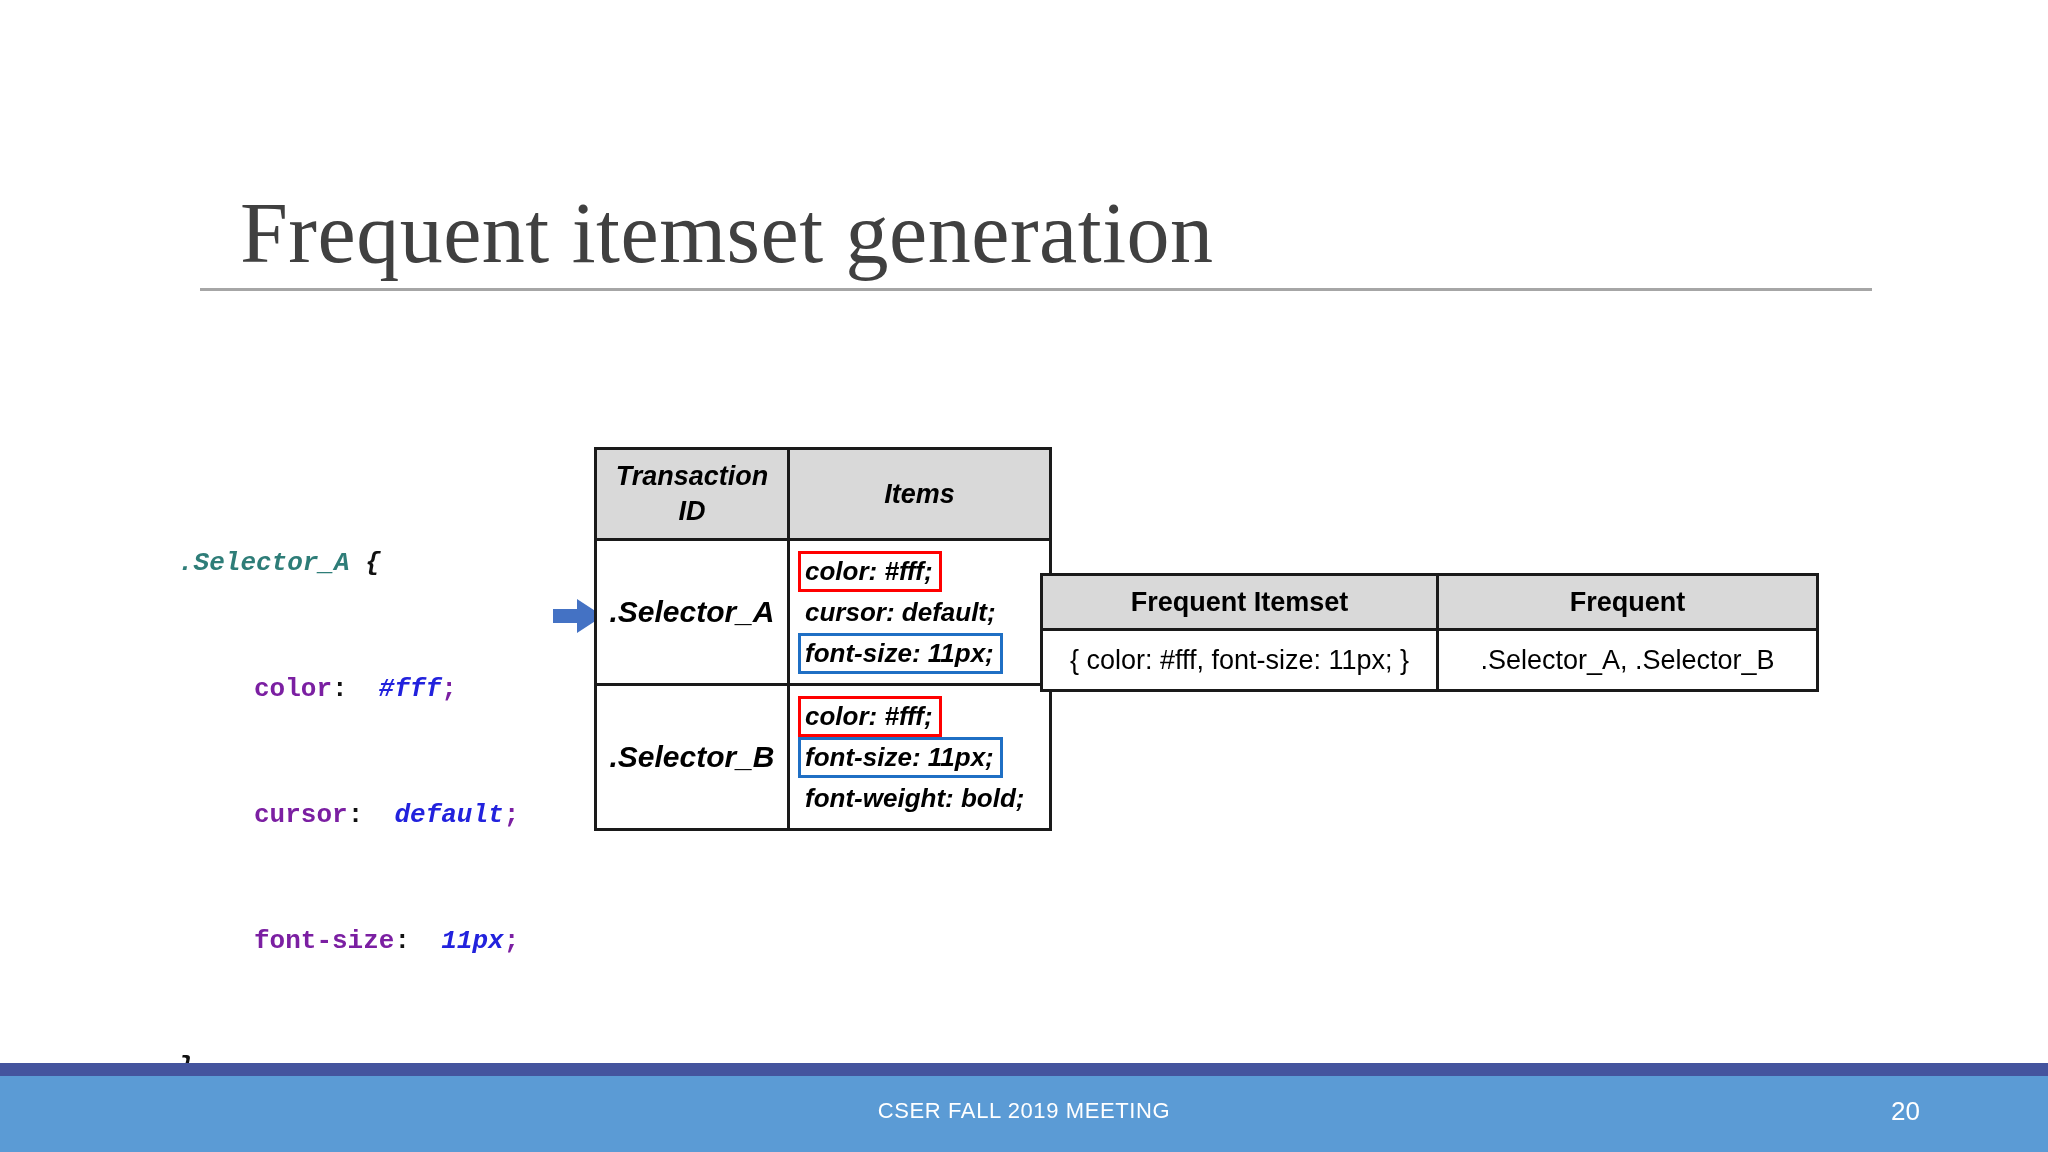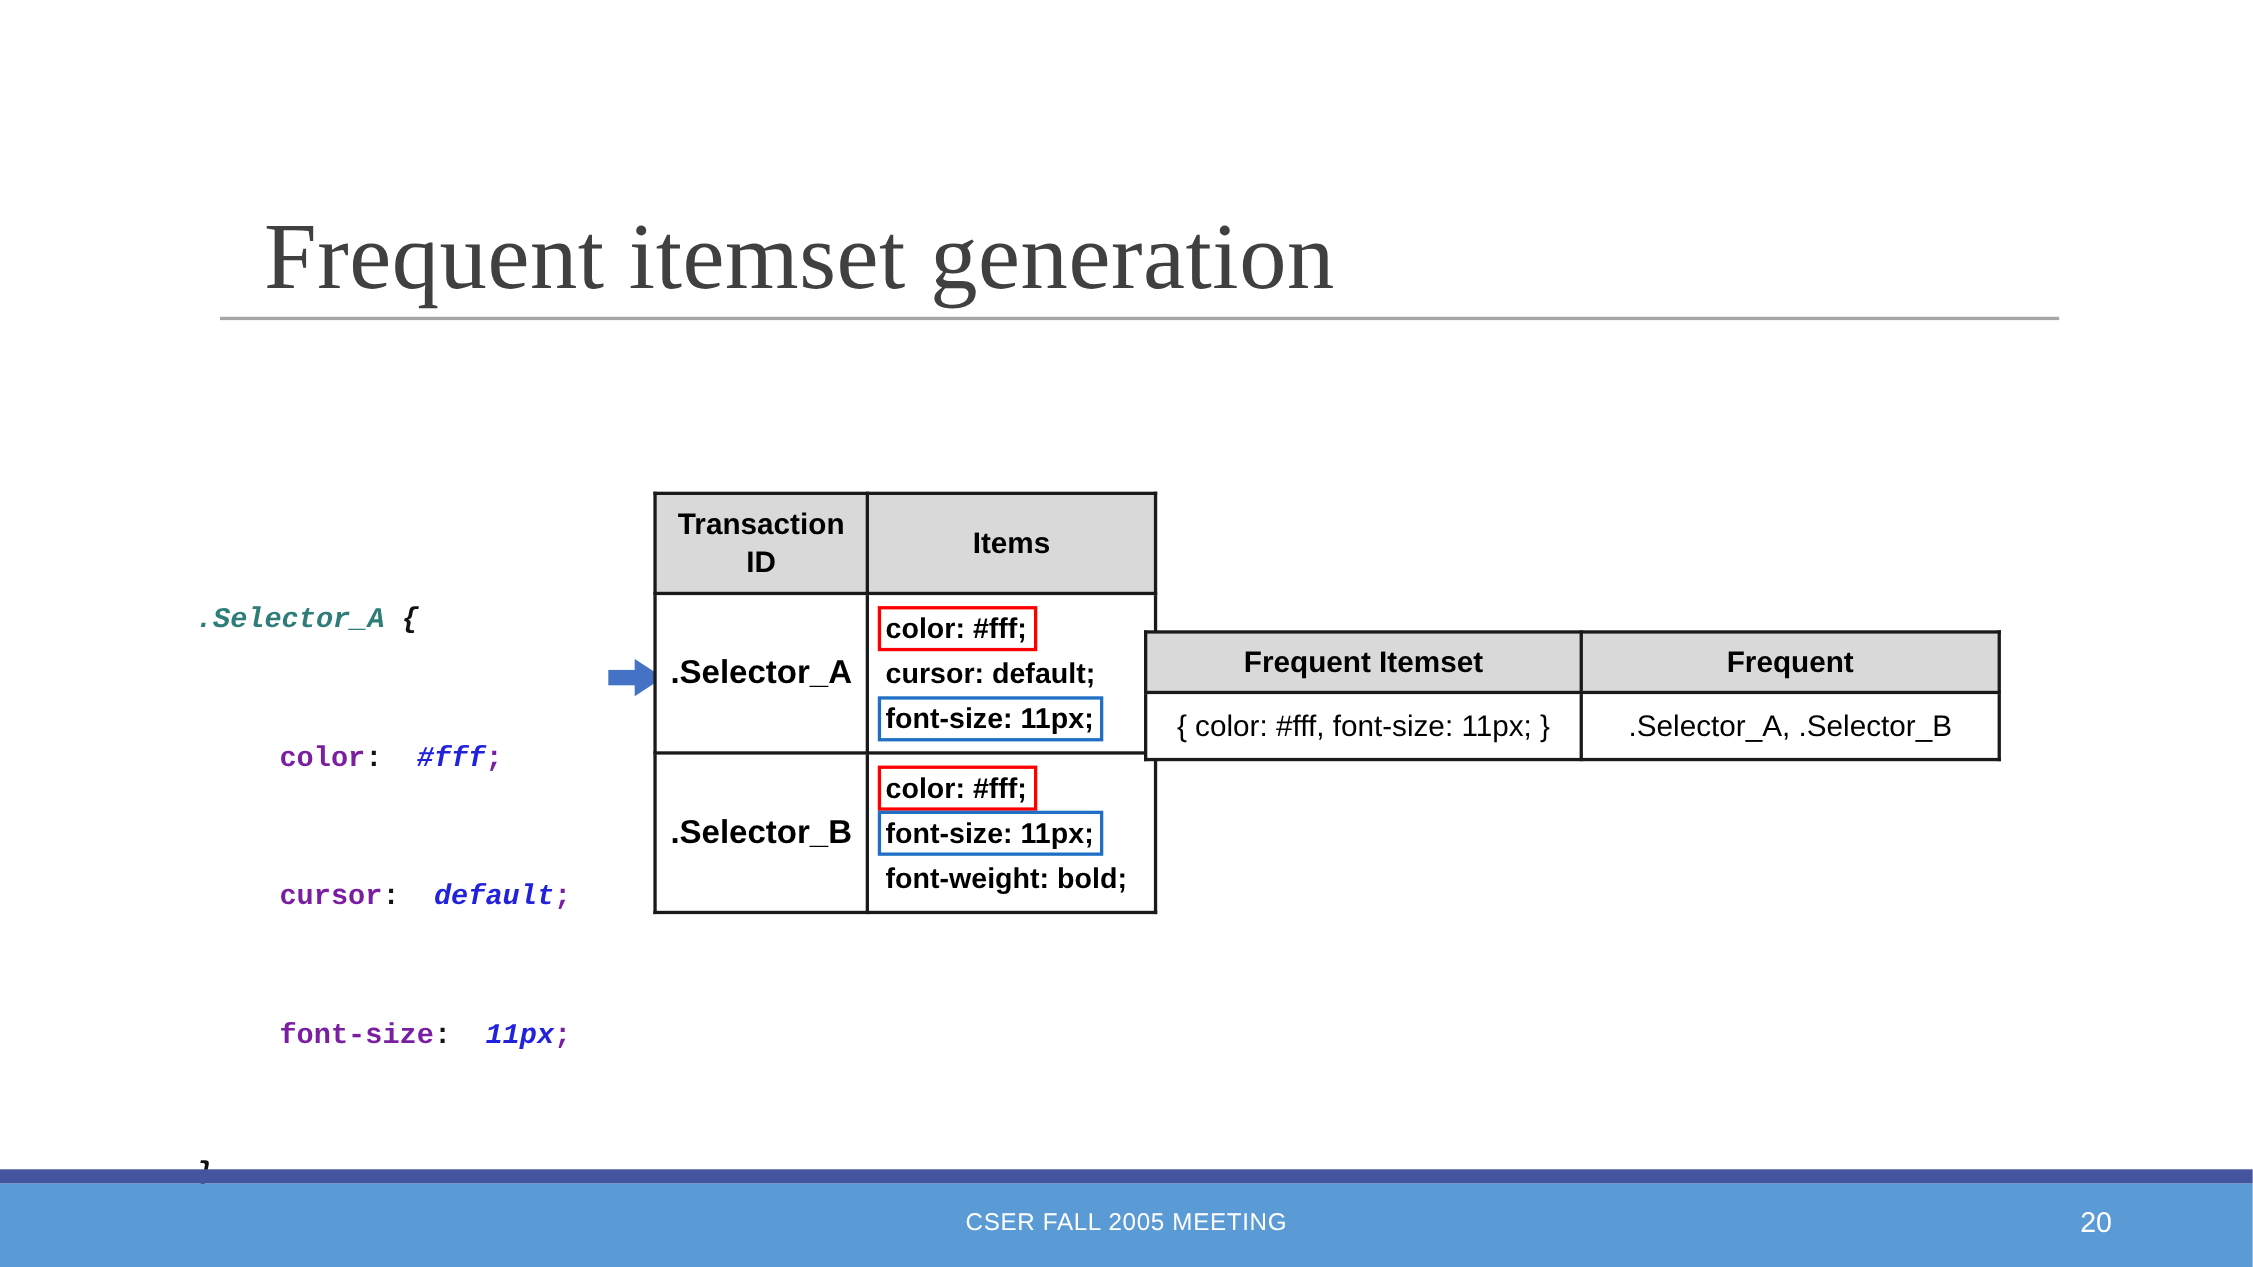--- a/index.html
+++ b/index.html
@@ -98,21 +98,21 @@
     font-weight: bold;
     color: #000000;
     text-align: center;
   }
   table.slide-table td {
     background: #ffffff;
     color: #000000;
   }
 
   
-  #transaction-table { left: 594px; top: 447px; }
+  #transaction-table { left: 594px; top: 447px; font-style: italic; }
   #transaction-table col.c-tid   { width: 193px; }
   #transaction-table col.c-items { width: 262px; }
   #transaction-table th {
     height: 88px;
     font-size: 27px;
     line-height: 1.28;
   }
   #transaction-table td.tid-cell {
     text-align: center;
     font-size: 30px;
@@ -280,14 +280,14 @@
   <tbody>
     <tr>
       <td>{ color: #fff, font-size: 11px; }</td>
       <td>.Selector_A, .Selector_B</td>
     </tr>
   </tbody>
 </table>
 
 <div id="footer-stripe"></div>
 <div id="footer-bar"></div>
-<div id="footer-text">CSER FALL 2005 MEETING</div>
+<div id="footer-text">CSER FALL 2019 MEETING</div>
 <div id="page-number">20</div>
 
 </body></html>

